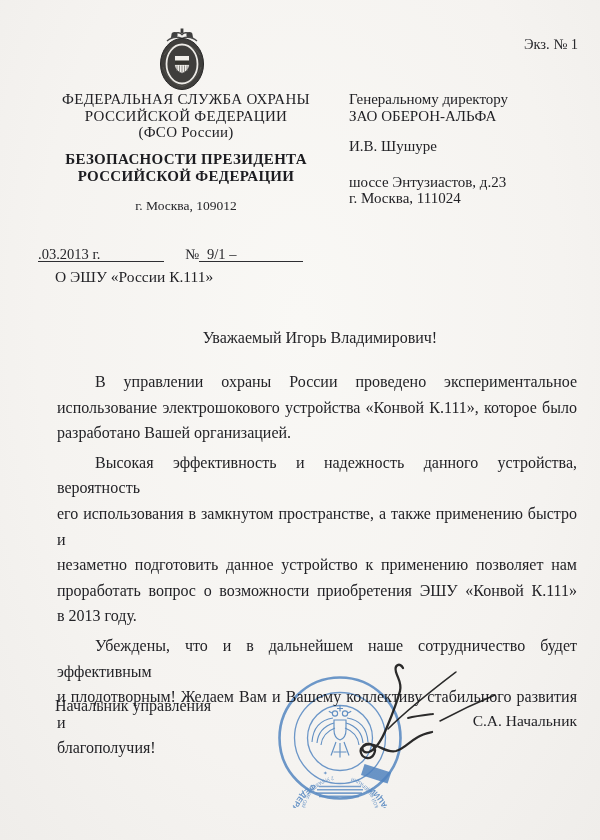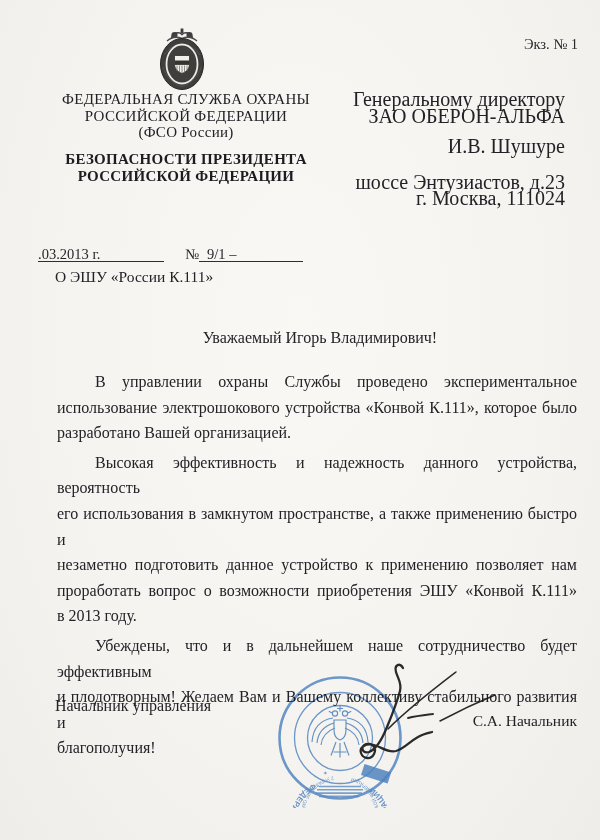--- a/index.html
+++ b/index.html
@@ -13,21 +13,21 @@
   
   .copy-number{right:22px;top:36px;font-size:14.5px;color:#2a2a2e;}
   
   .emblem{left:158px;top:27px;width:48px;height:64px;filter:blur(.3px);}
   
   .sender{left:40px;top:91px;width:292px;text-align:center;}
   .sender .org{font-size:15px;line-height:16.5px;letter-spacing:.3px;color:#222226;}
   .sender .division{margin-top:10px;font-size:15px;line-height:17.5px;font-weight:700;letter-spacing:.3px;color:#1c1c20;}
   .sender .city{margin-top:12px;font-size:13.5px;color:#26262a;}
   
-  .recipient{left:330px;top:91px;width:235px;text-align:right;font-size:20px;line-height:16.5px;color:#222226;}
+  .recipient{left:349px;top:91px;width:235px;text-align:left;font-size:15px;line-height:16.5px;color:#222226;}
   .recipient .r-name{margin-top:14px;}
   .recipient .r-addr{margin-top:19px;}
   
   .dateline{left:0;top:246px;width:600px;height:18px;font-size:14.5px;color:#26262a;}
   .dateline .u1{position:absolute;left:38px;top:0;width:126px;height:16px;border-bottom:1.5px solid #2e2e32;text-align:left;padding-right:14px;box-sizing:border-box;}
   .dateline .nsign{position:absolute;left:185px;top:0;}
   .dateline .u2{position:absolute;left:199px;top:0;width:104px;height:16px;border-bottom:1.5px solid #2e2e32;padding-left:8px;box-sizing:border-box;}
   
   .subject{left:55px;top:268px;font-size:15.5px;color:#232327;}
   
@@ -80,20 +80,21 @@
   <div class="abs sender">
     <div class="org">
       <div>ФЕДЕРАЛЬНАЯ СЛУЖБА ОХРАНЫ</div>
       <div>РОССИЙСКОЙ ФЕДЕРАЦИИ</div>
       <div>(ФСО России)</div>
     </div>
     <div class="division">
       <div>БЕЗОПАСНОСТИ ПРЕЗИДЕНТА</div>
       <div>РОССИЙСКОЙ ФЕДЕРАЦИИ</div>
     </div>
+    <div class="city">г. Москва, 109012</div>
   </div>
 
   <div class="abs recipient">
     <div>Генеральному директору</div>
     <div>ЗАО ОБЕРОН-АЛЬФА</div>
     <div class="r-name">И.В. Шушуре</div>
     <div class="r-addr">
       <div>шоссе Энтузиастов, д.23</div>
       <div>г. Москва, 111024</div>
     </div>
@@ -104,21 +105,21 @@
     <span class="nsign">№</span>
     <span class="u2">9/1 –</span>
   </div>
 
   <div class="abs subject">О ЭШУ «России К.111»</div>
 
   <div class="abs salutation">Уважаемый Игорь Владимирович!</div>
 
   <div class="abs body-text">
       <div class="para">
-        <div class="bline indent">В управлении охраны Службы проведено экспериментальное</div>
+        <div class="bline indent">В управлении охраны России проведено экспериментальное</div>
         <div class="bline">использование электрошокового устройства «Конвой К.111», которое было</div>
         <div class="bline last">разработано Вашей организацией.</div>
       </div>
       <div class="para">
         <div class="bline indent">Высокая эффективность и надежность данного устройства, вероятность</div>
         <div class="bline">его использования в замкнутом пространстве, а также применению быстро и</div>
         <div class="bline">незаметно подготовить данное устройство к применению позволяет нам</div>
         <div class="bline">проработать вопрос о возможности приобретения ЭШУ «Конвой К.111»</div>
         <div class="bline last">в 2013 году.</div>
       </div>

